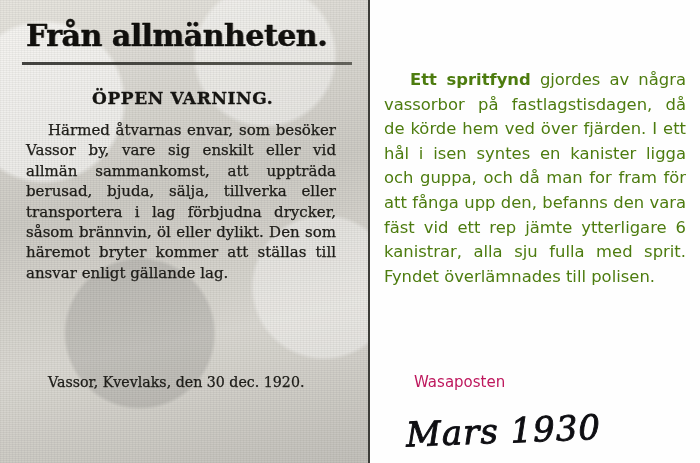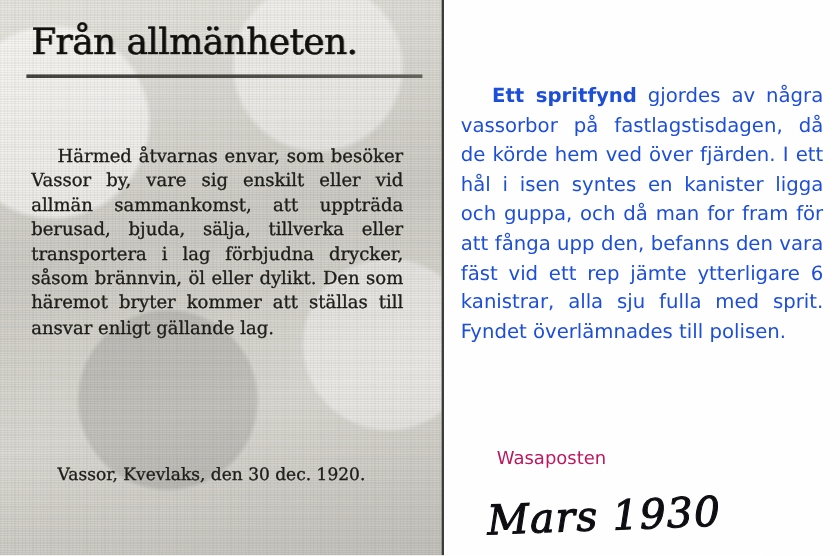--- a/index.html
+++ b/index.html
@@ -46,21 +46,21 @@
     mix-blend-mode: multiply;
     opacity: .75;
   }
 
   .masthead {
     position: absolute;
     left: 26px;
     top: 18px;
     width: 320px;
     font-family: "DejaVu Serif", serif;
-    font-weight: normal;
+    font-weight: bold;
     font-size: 30px;
     letter-spacing: -0.5px;
     color: #161513;
     text-shadow: 0 1px 0 rgba(255,255,255,.45), 1px 0 0 rgba(0,0,0,.25);
     -webkit-text-stroke: 0.4px #15140f;
   }
   .rule {
     position: absolute;
     left: 22px;
     width: 330px;
@@ -99,21 +99,20 @@
 
   #notice-place {
     position: absolute;
     left: 26px;
     top: 372px;
     width: 310px;
     font-family: "DejaVu Serif", serif;
     font-size: 14.2px;
     line-height: 20px;
     color: #24231f;
-    margin-top: 14px;
     -webkit-text-stroke: 0.25px #24231f;
   }
   #notice-place .indent { display: inline-block; width: 22px; }
 
   #notice-signature {
     position: absolute;
     left: 26px;
     top: 416px;
     width: 316px;
     font-family: "DejaVu Serif", serif;
@@ -149,21 +148,21 @@
     background: #fefefe;
   }
   #news-body {
     position: absolute;
     left: 14px;
     top: 68px;
     width: 302px;
     font-family: "DejaVu Sans", sans-serif;
     font-size: 16.4px;
     line-height: 24.6px;
-    color: #1d4ed8;
+    color: #4d7c0f;
     text-align: justify;
     text-justify: inter-word;
   }
   #news-body .lead { font-weight: bold; }
   #news-body .indent { display: inline-block; width: 26px; }
 
   #wasaposten {
     position: absolute;
     left: 44px;
     top: 373px;
@@ -190,20 +189,21 @@
   }
 </style>
 </head>
 <body>
 
 <div id="page">
 
   <div id="left-clipping">
     <div class="masthead">Från allmänheten.</div>
     <div class="rule" id="rule-top"></div>
+    <div class="subhead">ÖPPEN VARNING.</div>
     <div id="notice-body"><span class="indent"></span><span>Härmed åtvarnas envar, som besöker Vassor by, vare sig enskilt eller vid allmän sammankomst, att uppträda berusad, bjuda, sälja, tillverka eller transportera i lag förbjudna drycker, såsom brännvin, öl eller dylikt. Den som häremot bryter kommer att ställas till ansvar enligt gällande lag.</span></div>
     <div id="notice-place"><span class="indent"></span><span>Vassor, Kvevlaks, den 30 dec. 1920.</span></div>
   </div>
 
   <div id="divider"></div>
 
   <div id="right-clipping">
     <div id="news-body"><span class="indent"></span><span class="lead">Ett spritfynd</span><span> gjordes av några vassorbor på fastlagstisdagen, då de körde hem ved över fjärden. I ett hål i isen syntes en kanister ligga och guppa, och då man for fram för att fånga upp den, befanns den vara fäst vid ett rep jämte ytterligare 6 kanistrar, alla sju fulla med sprit. Fyndet överlämnades till polisen.</span></div>
     <div id="wasaposten">Wasaposten</div>
     <div id="handwritten-date">Mars 1930</div>

